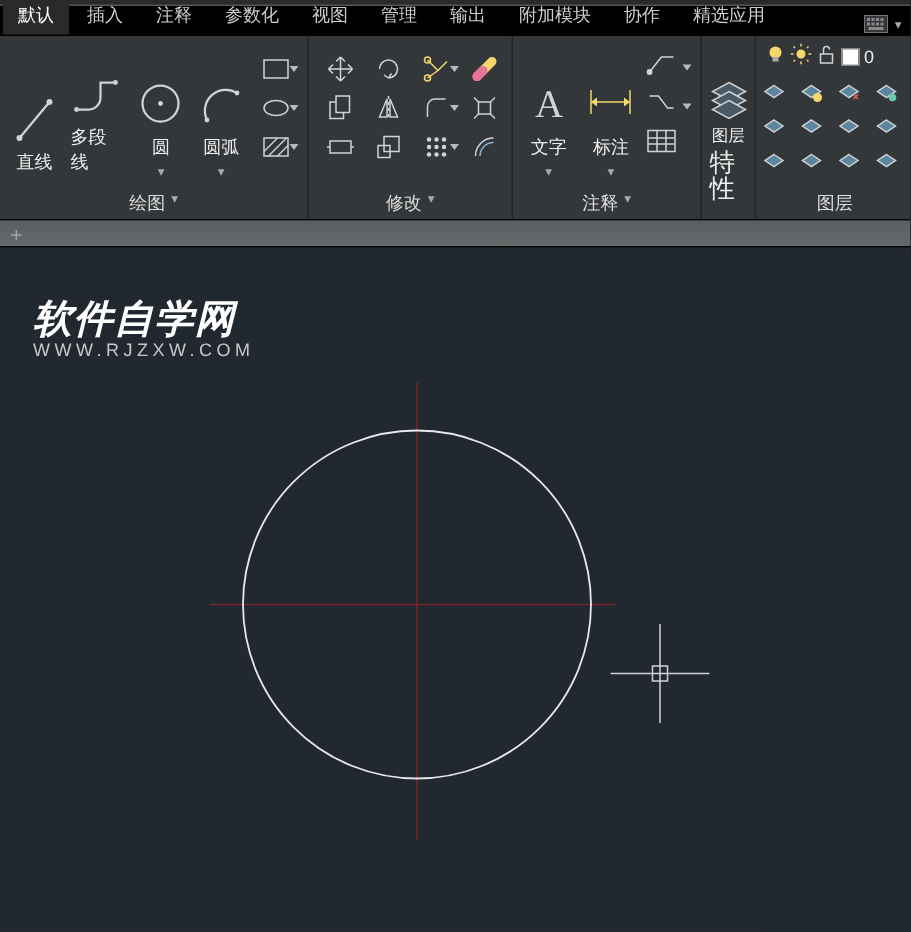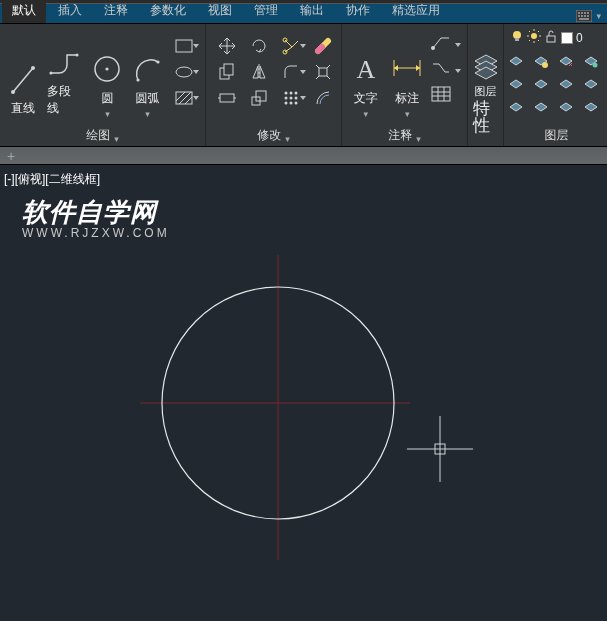--- a/index.html
+++ b/index.html
@@ -13,21 +13,21 @@
 
 .menubar {
   height: 4px; background: #2a2a2a;
   border-bottom: 1px solid #555;
   display: flex; gap: 30px; padding-left: 60px;
   color: #bbb; overflow: hidden;
 }
 
 .tabs {
   display: flex; align-items: flex-end;
-  background: #0c4a6e;
+  background: #000000;
   border-bottom: 1px solid #000;
   padding-left: 2px; gap: 2px; height: 20px;
 }
 .tab {
   padding: 2px 10px; font-size: 12px; color: #ccc;
   border-bottom: 2px solid transparent;
 }
 .tab.active { background: #2a2a2a; color: #fff; }
 .kd {
   margin-left: auto; padding: 1px 6px;
@@ -41,21 +41,21 @@
 }
 .panel {
   display: flex; flex-direction: column;
   border-right: 1px solid #252525;
   padding: 4px 6px 0 6px;
 }
 .panel-content { display: flex; gap: 4px; flex: 1; }
 .panel-title {
   text-align: center; color: #ddd; font-size: 12px;
   padding: 2px 0; margin-top: 4px;
-  display: flex; justify-content: center; align-items: flex-end; gap: 4px;
+  display: flex; justify-content: center; align-items: flex-start; gap: 4px;
 }
 .panel-title .chev { font-size: 9px; color: #aaa; }
 .big {
   display: flex; flex-direction: column; align-items: center;
   justify-content: flex-end; gap: 4px;
   padding: 2px 3px; min-width: 34px;
 }
 .big-label { font-size: 12px; color: #eee; margin-bottom: 2px; }
 .grid27 {
   display: grid; grid-template-columns: repeat(3, 30px);
@@ -119,20 +119,21 @@
 <div class="menubar"></div>
 
 <div class="tabs">
   <div class="tab active">默认</div>
   <div class="tab">插入</div>
   <div class="tab">注释</div>
   <div class="tab">参数化</div>
   <div class="tab">视图</div>
   <div class="tab">管理</div>
   <div class="tab">输出</div>
+  <div class="tab">附加模块</div>
   <div class="tab">协作</div>
   <div class="tab">精选应用</div>
   <div class="kd">
     <svg width="16" height="12">
         <rect x="0" y="0" width="16" height="12" fill="#34373a" stroke="#888"></rect>
         <rect x="2" y="2" width="2" height="2" fill="#888"></rect>
         <rect x="5" y="2" width="2" height="2" fill="#888"></rect>
         <rect x="8" y="2" width="2" height="2" fill="#888"></rect>
         <rect x="11" y="2" width="2" height="2" fill="#888"></rect>
         <rect x="2" y="5" width="2" height="2" fill="#888"></rect>
@@ -433,21 +434,20 @@
         <span>图层</span>
       </div>
   </div>
 </div>
 
 <div class="doctabs">
   <div class="plus">+</div>
 </div>
 
 <div class="canvas">
-  <div class="viewlabel">[-][俯视][二维线框]</div>
   <div class="watermark">
     <span class="wm1">软件自学网</span>
     <span class="wm2">WWW.RJZXW.COM</span>
   </div>
   <svg class="draw" width="607" height="473">
 
     <line x1="278" y1="90" x2="278" y2="395" stroke="#7a2626" stroke-width="1"></line>
     <line x1="140" y1="238" x2="410" y2="238" stroke="#7a2626" stroke-width="1"></line>
 
     <circle cx="278" cy="238" r="116" fill="none" stroke="#e6e8ea" stroke-width="1.2"></circle>

